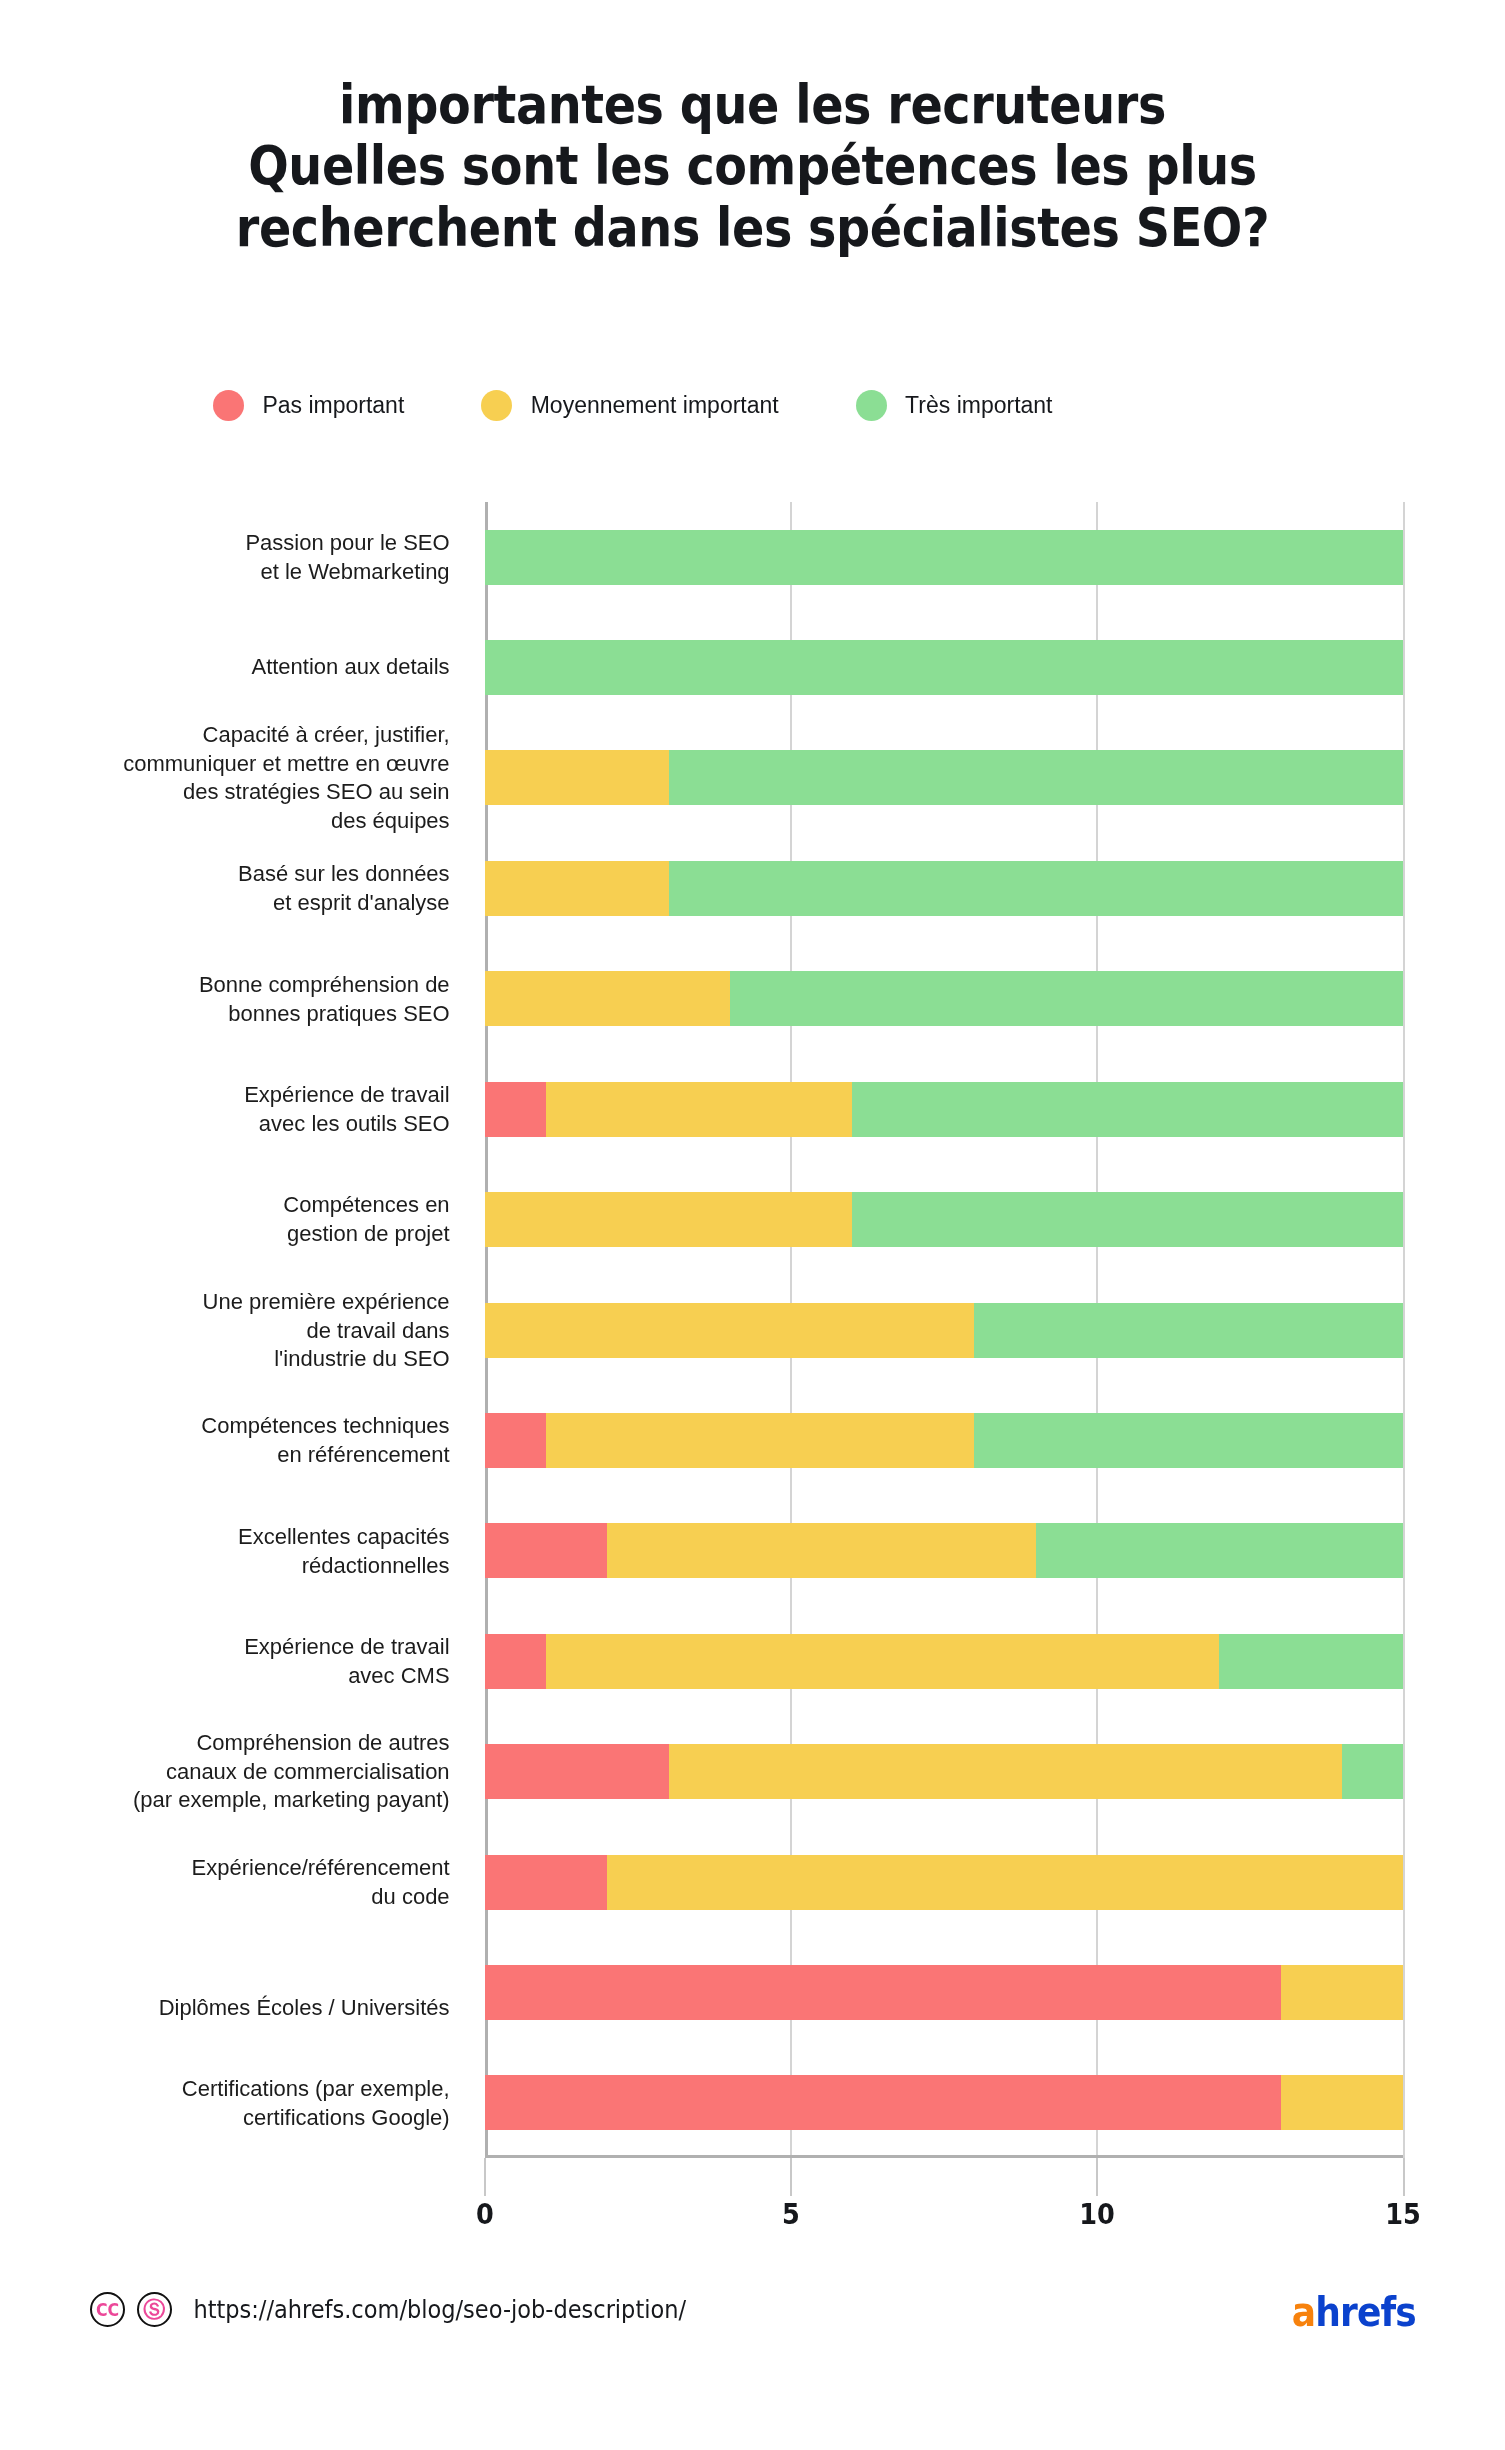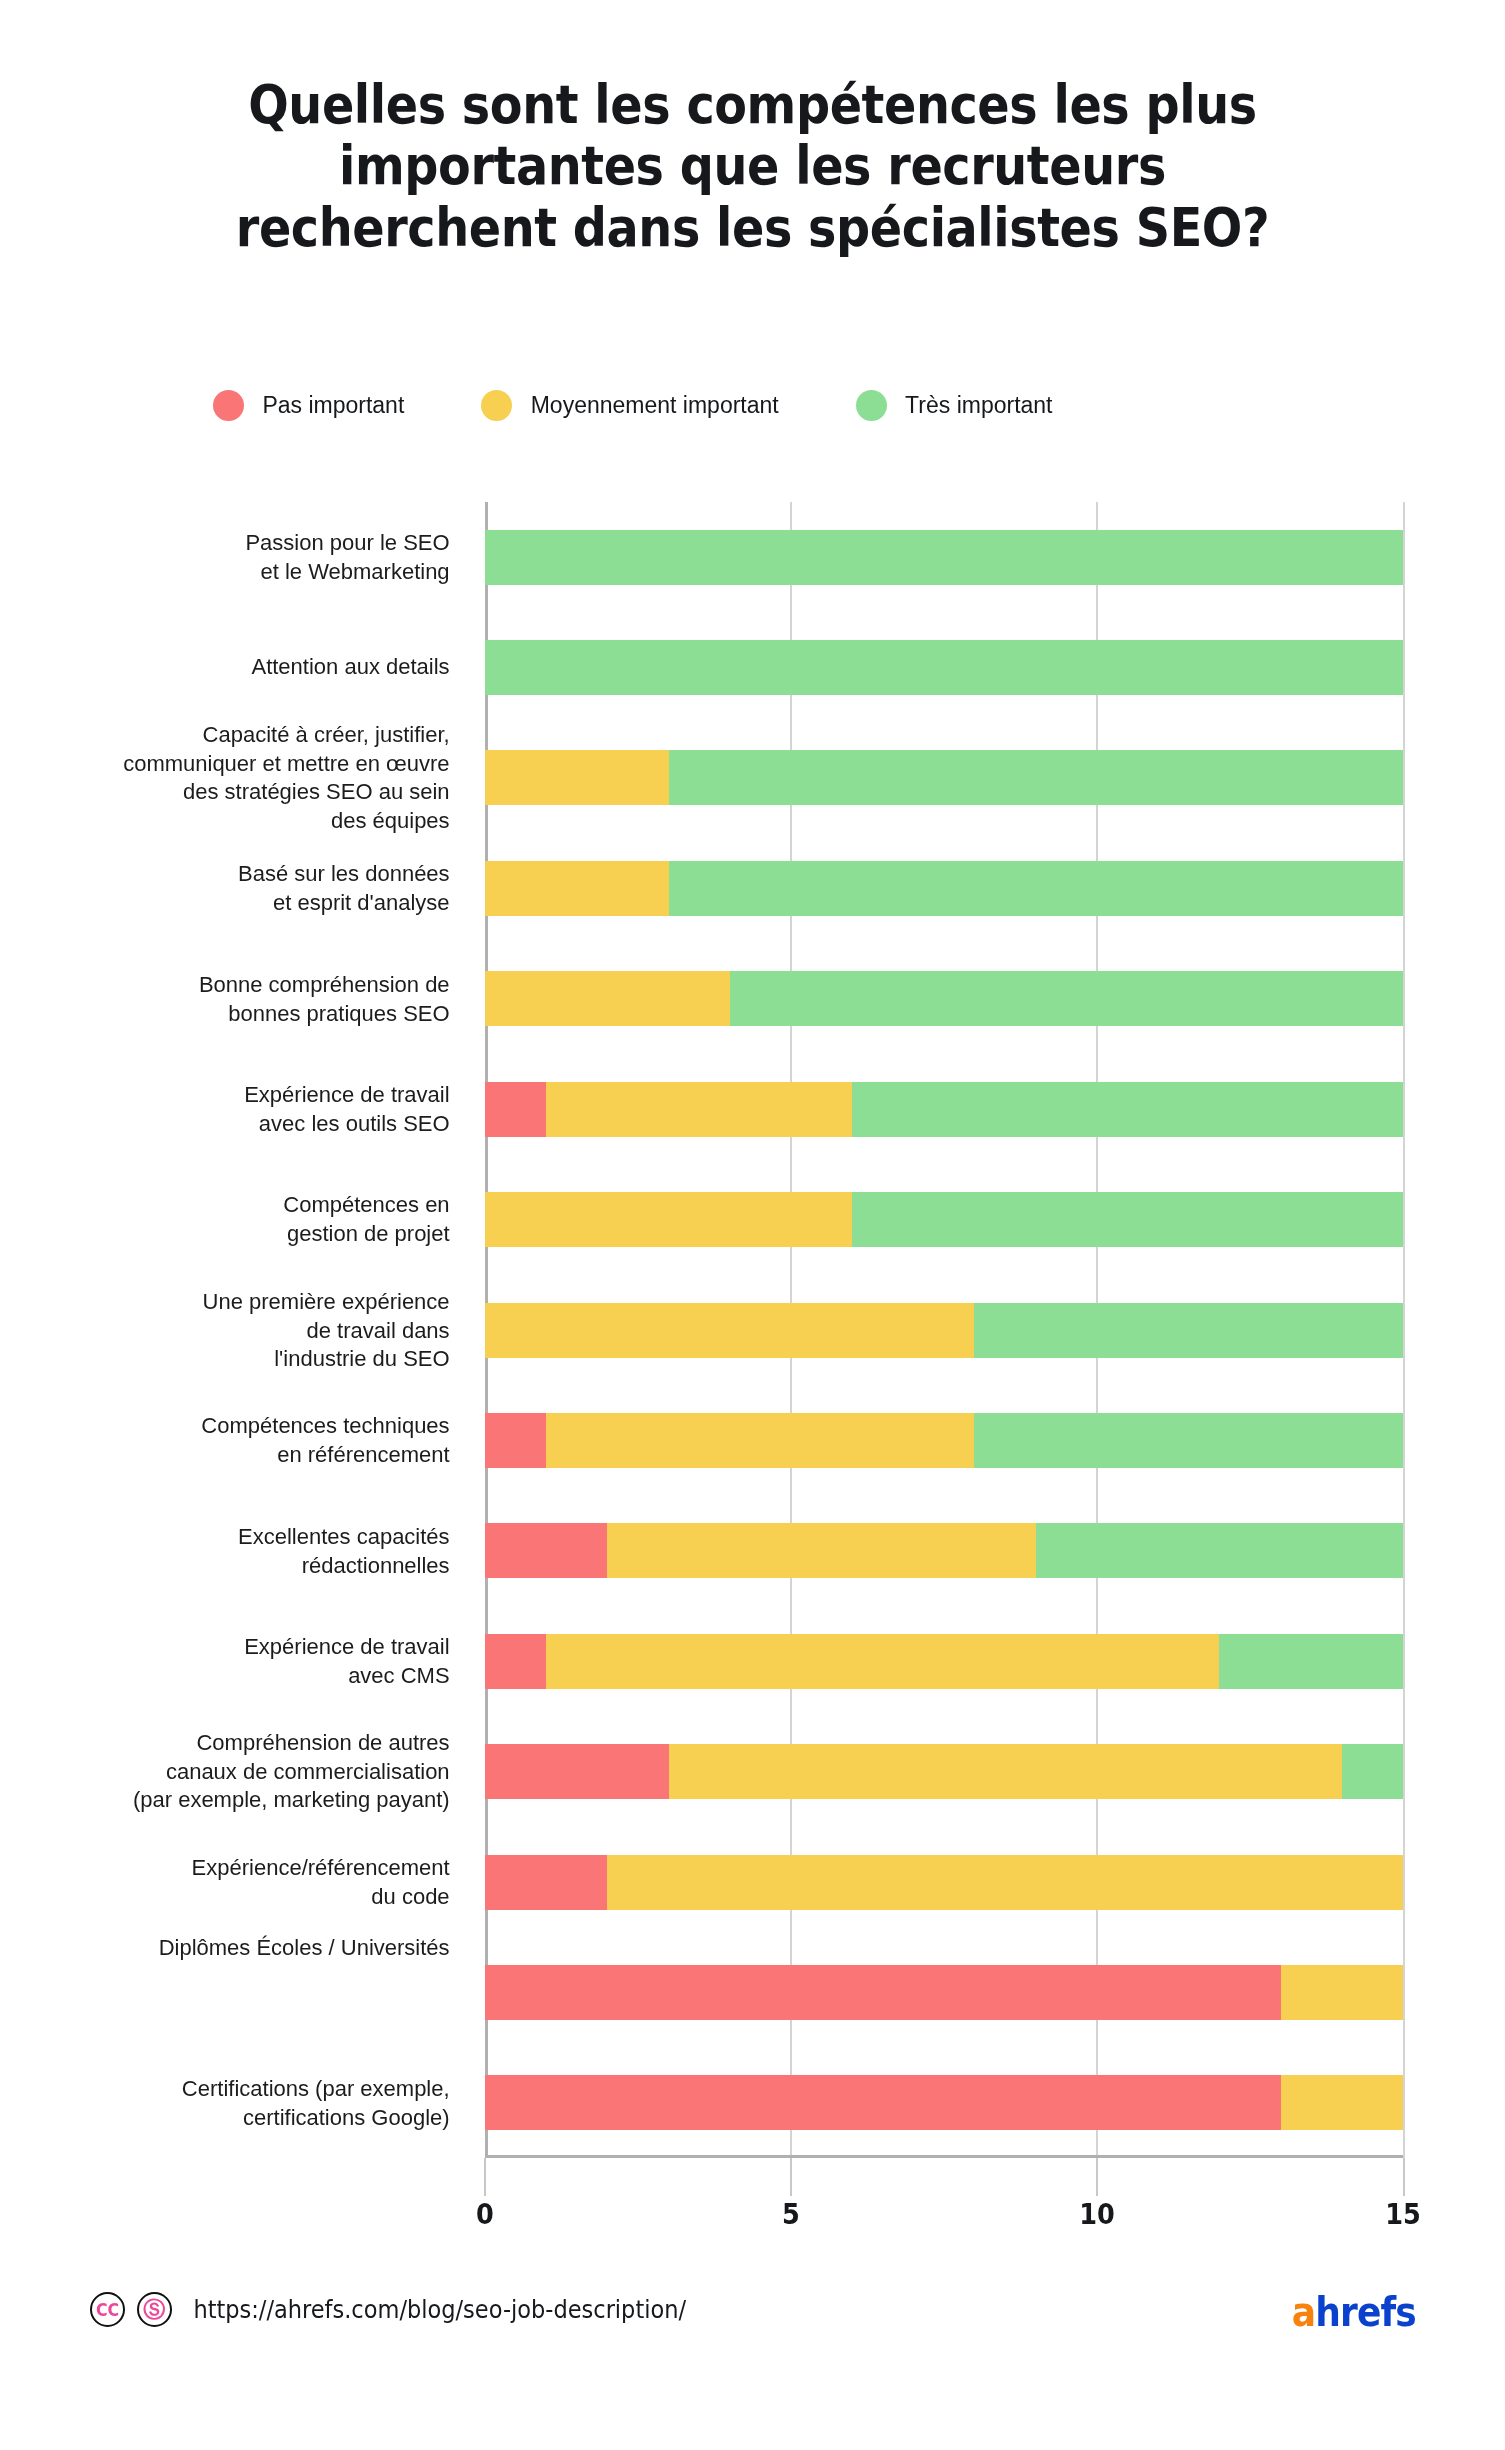--- a/index.html
+++ b/index.html
@@ -145,22 +145,22 @@
   }
   .brand .a { color: #f7820d; }
   .brand .hrefs { color: #0b42cd; }
 </style>
 </head>
 <body>
 
 <div class="page">
 
   <div class="title-block">
+    <div class="title-line">importantes que les recruteurs</div>
     <div class="title-line">Quelles sont les compétences les plus</div>
-    <div class="title-line">importantes que les recruteurs</div>
     <div class="title-line">recherchent dans les spécialistes SEO?</div>
   </div>
 
   <div class="legend" id="legend">
       <div class="legend-item">
         <div class="legend-dot" style="background: rgb(250, 117, 117);"></div>
         <div class="legend-label">Pas important</div>
       </div>
       <div class="legend-item">
         <div class="legend-dot" style="background: rgb(247, 207, 81);"></div>
@@ -222,21 +222,21 @@
         </div>
         <div class="ylabel" style="top: 1227px;">
           <div>Compréhension de autres</div>
           <div>canaux de commercialisation</div>
           <div>(par exemple, marketing payant)</div>
         </div>
         <div class="ylabel" style="top: 1352px;">
           <div>Expérience/référencement</div>
           <div>du code</div>
         </div>
-        <div class="ylabel" style="top: 1432px;">
+        <div class="ylabel" style="top: 1492px;">
           <div>Diplômes Écoles / Universités</div>
         </div>
         <div class="ylabel" style="top: 1573px;">
           <div>Certifications (par exemple,</div>
           <div>certifications Google)</div>
         </div>
       </div>
     <div class="plot" id="plot">
         <div class="grid-line" style="left: 918px;"></div>
         <div class="grid-line" style="left: 611px;"></div>

